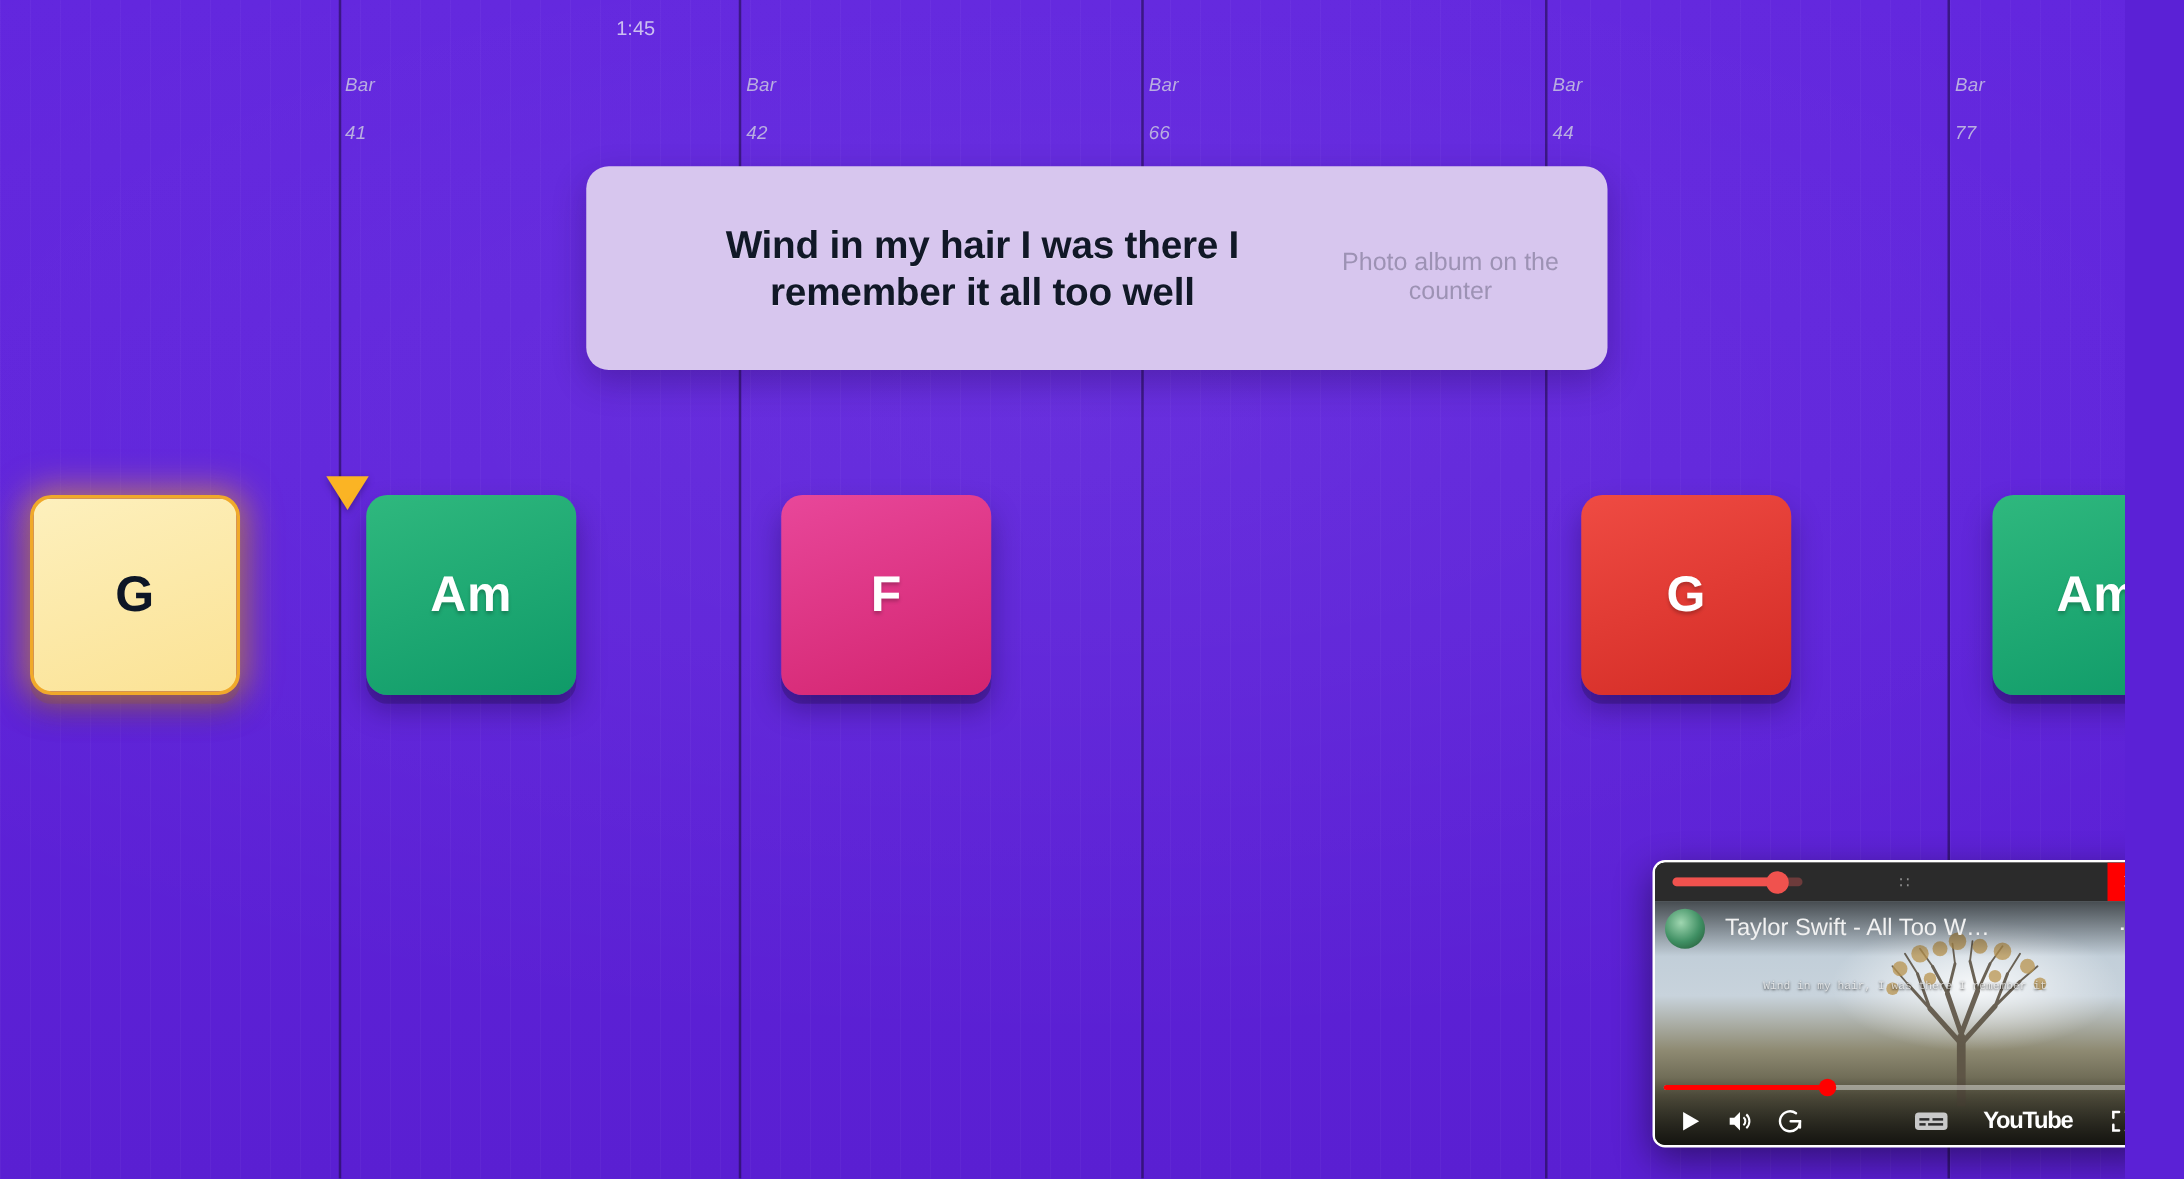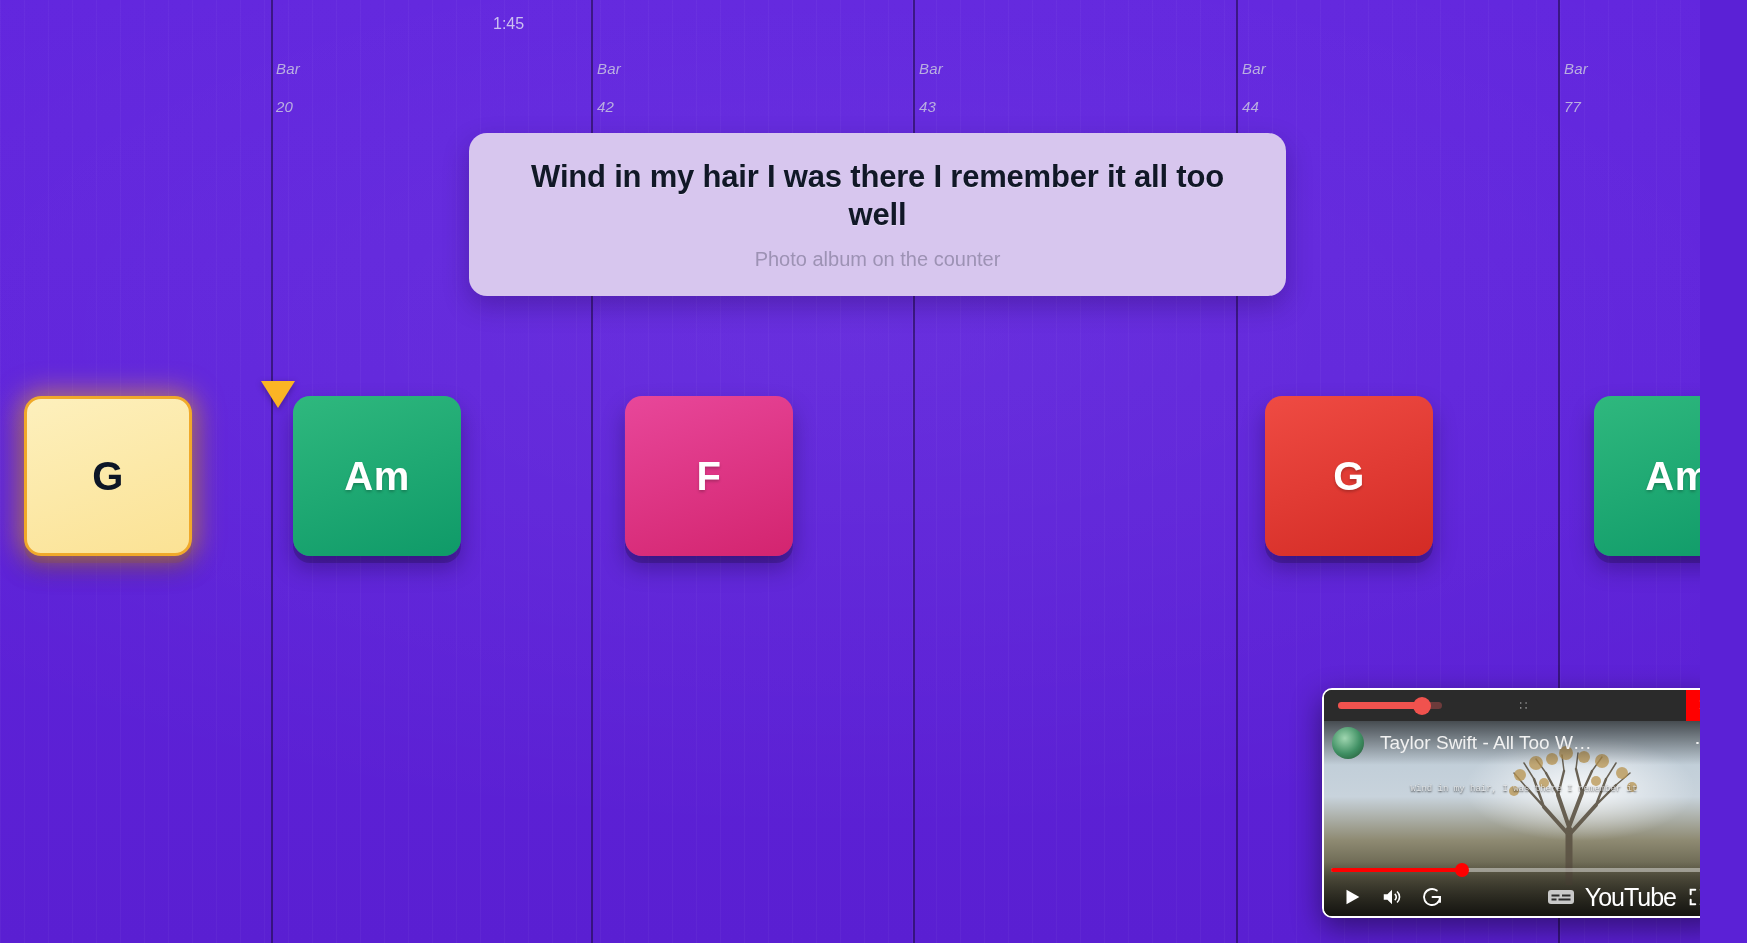--- a/index.html
+++ b/index.html
@@ -41,21 +41,21 @@
   }
   .timelabel{
     position:absolute; color:#cbbff0; font-size:16px; line-height:18px;
   }
 
   
   #lyricsCard{
     position:absolute; left:469px; top:133px; width:817px; height:163px;
     background:#d7c6ee; border-radius:18px;
     box-shadow:0 10px 26px rgba(25,5,60,.28);
-    display:flex; flex-direction:column; align-items:center;
+    display:flex; align-items:center;
     justify-content:center; padding:14px 34px;
   }
   #lyricsMain{
     color:#111827; font-weight:bold; font-size:31px; line-height:1.22;
     text-align:center; letter-spacing:-.2px; max-width:760px;
     text-shadow:0 1px 0 rgba(255,255,255,.35);
   }
   #lyricsSub{
     margin-top:15px; color:#9d92b4; font-size:20px; text-align:center;
   }
@@ -161,50 +161,50 @@
   #pProgFill{ position:absolute; left:0; top:0; height:4px; width:34%;
     background:#ff0000; border-radius:2px; }
   #pProgKnob{ position:absolute; left:calc(34% - 7px); top:-5px;
     width:14px; height:14px; border-radius:50%; background:#ff0000; }
 
   #pBtns{ position:absolute; left:0; right:0; bottom:6px; height:34px;
     display:flex; align-items:center; padding:0 8px; }
   .pBtn{ color:#fff; display:flex; align-items:center; justify-content:center;
     height:30px; }
   .sp{ flex:1 1 auto; }
-  #ytLogo{ color:#fff; font-weight:normal; font-size:25px; letter-spacing:-1px;
-    margin:0 4px; }
+  #ytLogo{ color:#fff; font-weight:bold; font-size:19px; letter-spacing:-1px;
+    margin:0 22px; }
 </style>
 </head>
 <body>
 
 <div id="stage">
 
   <div id="beats"></div>
   <div id="vign"></div>
 
   <div class="barline" style="left:271px"></div>
   <div class="barline" style="left:591px"></div>
   <div class="barline" style="left:913px"></div>
   <div class="barline" style="left:1236px"></div>
   <div class="barline" style="left:1558px"></div>
 
   <div class="timelabel" style="left:493px; top:15px">1:45</div>
 
   <div class="barlabel" style="left:276px; top:40px">
     <span>Bar</span><br>
-    <span>20</span>
+    <span>41</span>
   </div>
   <div class="barlabel" style="left:597px; top:40px">
     <span>Bar</span><br>
     <span>42</span>
   </div>
   <div class="barlabel" style="left:919px; top:40px">
     <span>Bar</span><br>
-    <span>43</span>
+    <span>66</span>
   </div>
   <div class="barlabel" style="left:1242px; top:40px">
     <span>Bar</span><br>
     <span>44</span>
   </div>
   <div class="barlabel" style="left:1564px; top:40px">
     <span>Bar</span><br>
     <span>77</span>
   </div>
 

